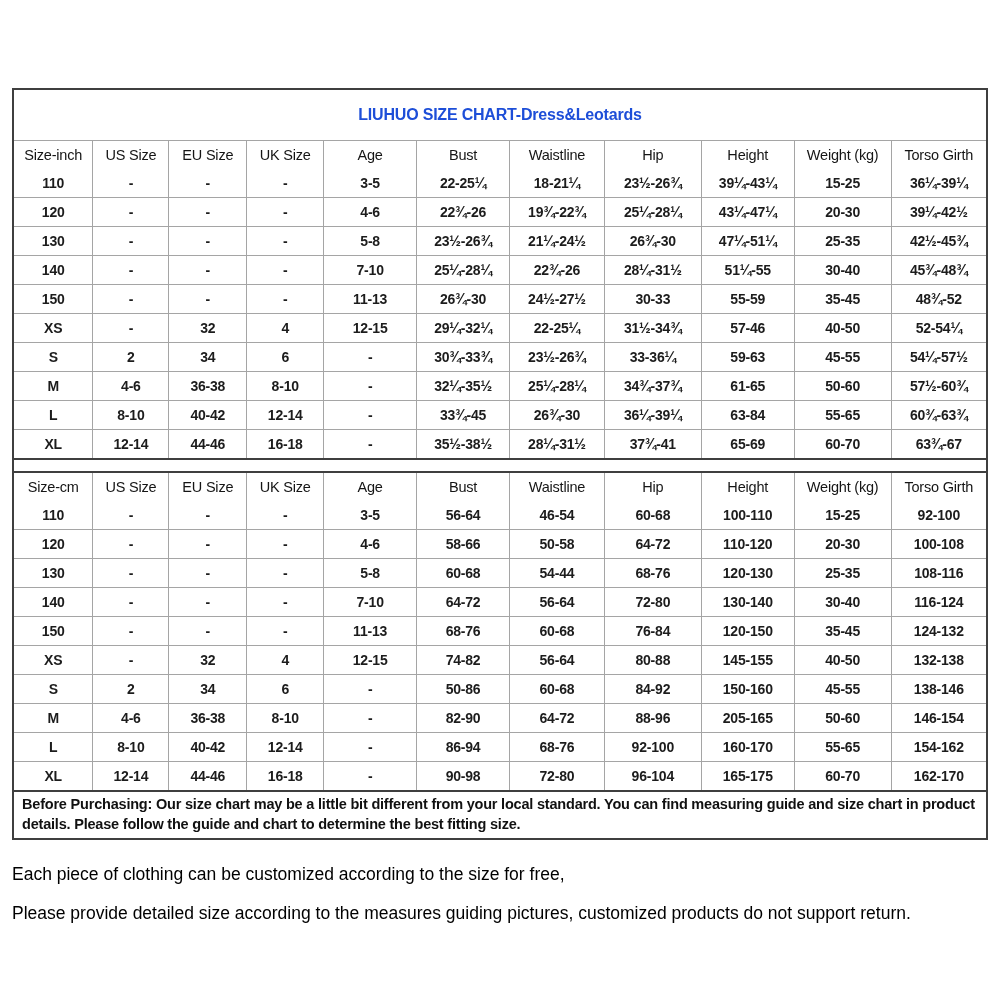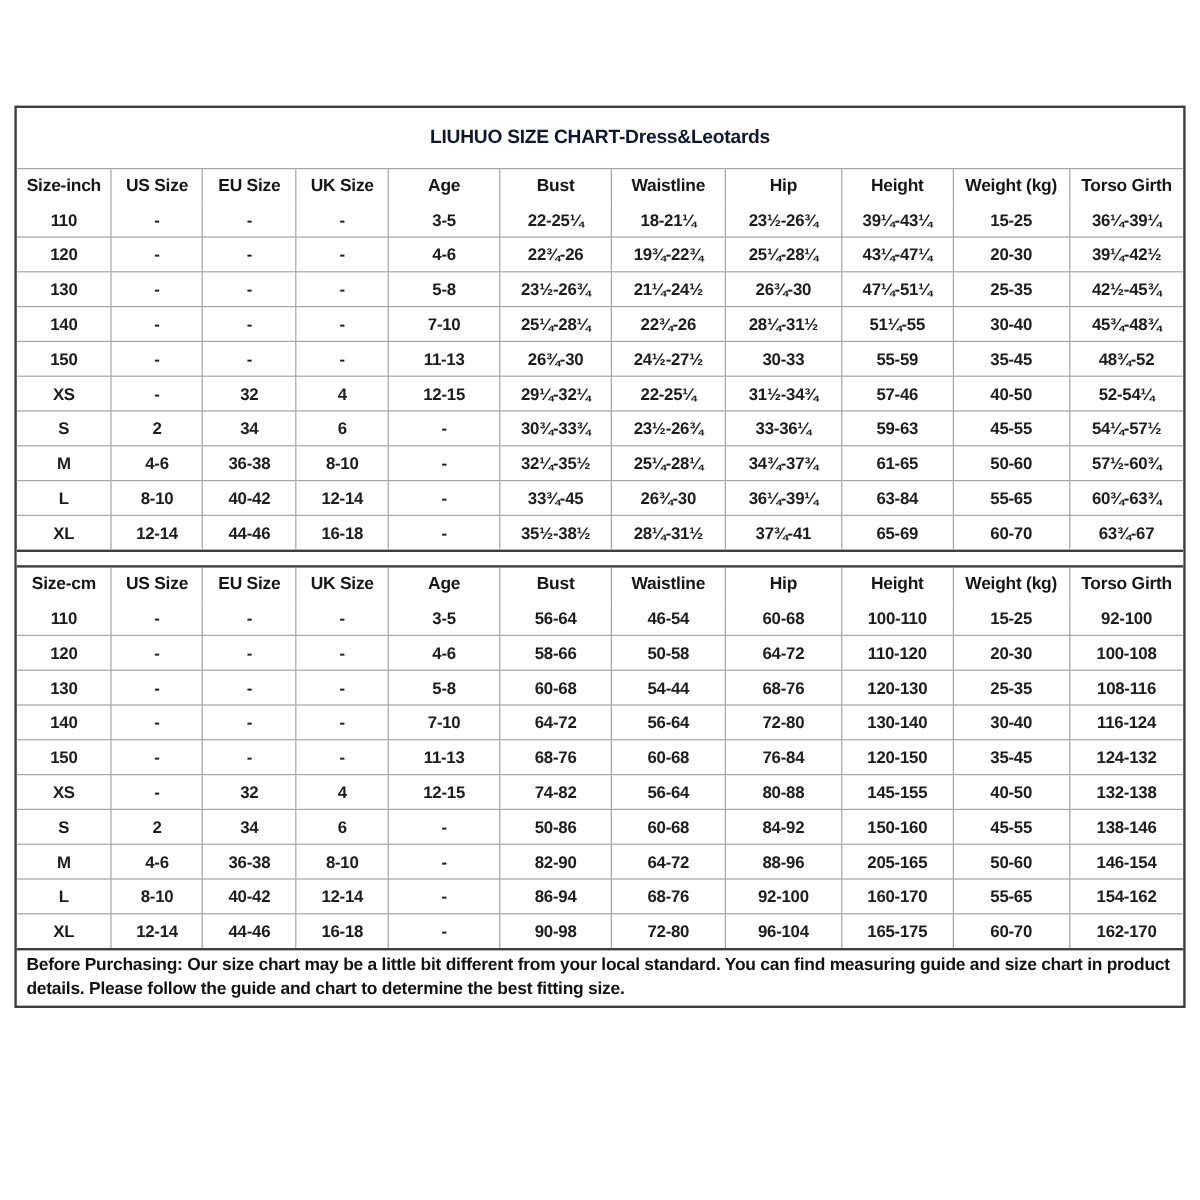--- a/index.html
+++ b/index.html
@@ -20,21 +20,21 @@
     box-sizing: border-box;
     border: 2px solid #3f3f3f;
     background: #ffffff;
   }
   .chart-title {
     height: 50px;
     line-height: 50px;
     text-align: center;
     font-size: 16px;
     font-weight: 700;
-    color: #0f172a;
+    color: #1d4ed8;
     border-bottom: 1px solid #a5a5a5;
     letter-spacing: -0.2px;
   }
   table.size-table {
     border-collapse: collapse;
     table-layout: fixed;
     width: 100%;
   }
   table.size-table th,
   table.size-table td {
@@ -42,21 +42,21 @@
     text-align: center;
     vertical-align: middle;
     height: 28px;
     padding: 0 2px;
     overflow: hidden;
     white-space: nowrap;
     letter-spacing: -0.2px;
   }
   table.size-table th {
     font-size: 14.5px;
-    font-weight: 700;
+    font-weight: 400;
     color: #151515;
   }
   table.size-table td {
     font-size: 14px;
     font-weight: 600;
     color: #1c1c1c;
   }
   table.size-table tr > *:first-child { border-left: none; }
   table.size-table tr > *:last-child  { border-right: none; }
   table.size-table tr:first-child > * { border-top: none; }
@@ -433,13 +433,17 @@
             <td>165-175</td>
             <td>60-70</td>
             <td>162-170</td>
           </tr>
         </tbody>
       </table>
 
     <div class="footnote">Before Purchasing: Our size chart may be a little bit different from your local standard. You can find measuring guide and size chart in product details. Please follow the guide and chart to determine the best fitting size.</div>
   </div>
 
+  <div class="notes">
+    <p class="note">Each piece of clothing can be customized according to the size for free,</p>
+    <p class="note">Please provide detailed size according to the measures guiding pictures, customized products do not support return.</p>
+  </div>
 </div>
 
 </body></html>

